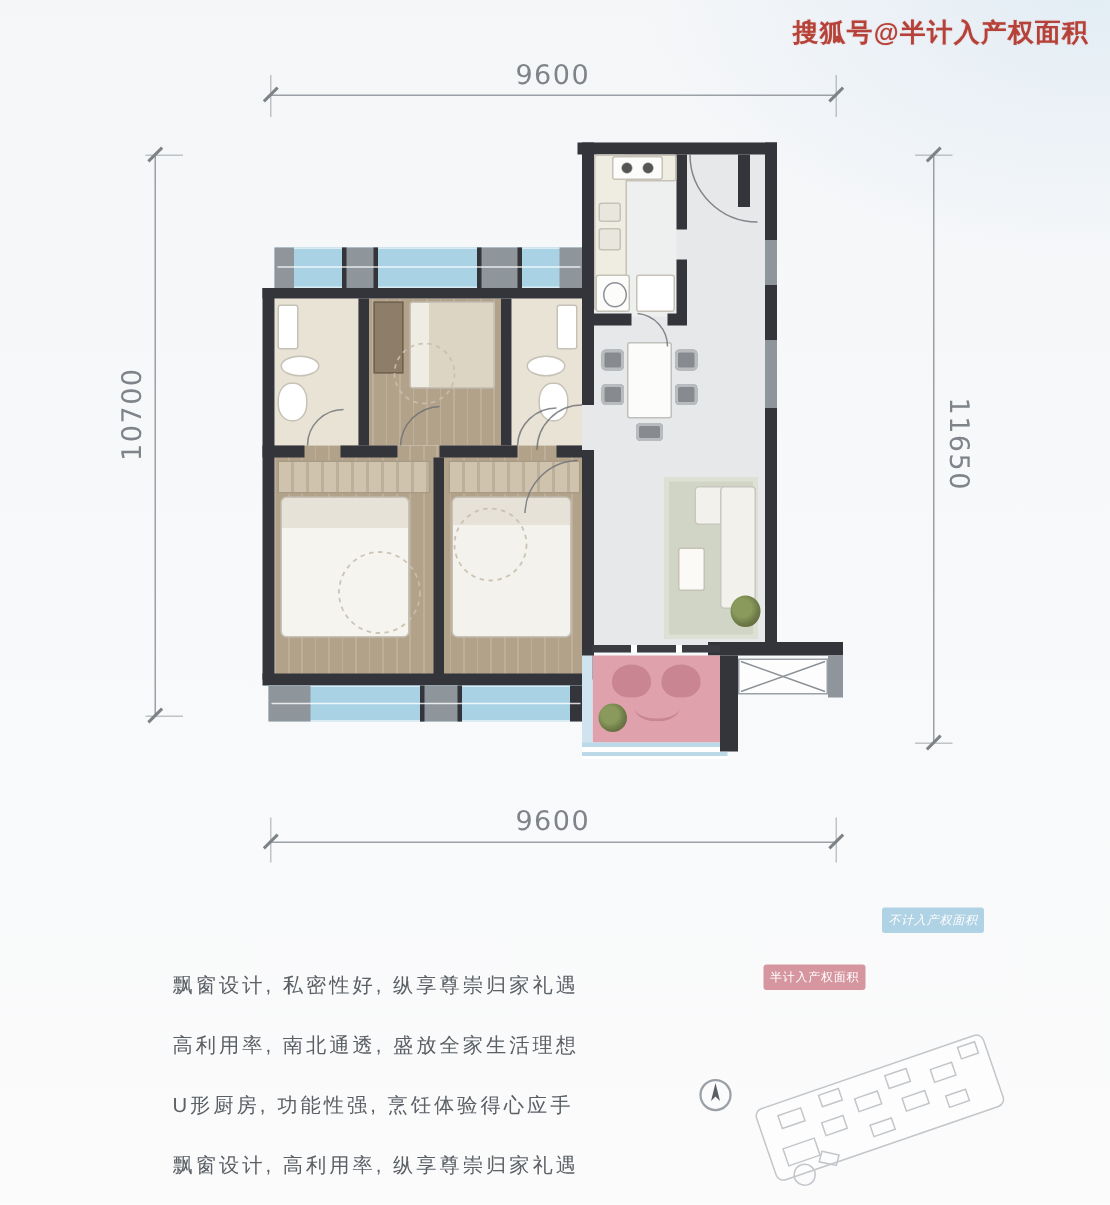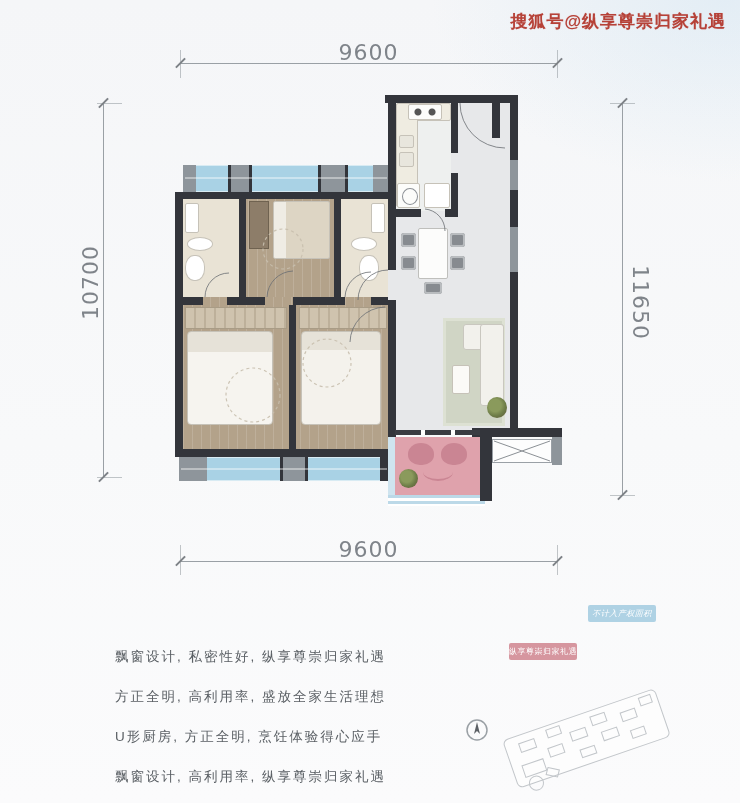--- a/index.html
+++ b/index.html
@@ -15,21 +15,21 @@
   .watermark{
     position:absolute;top:10px;right:14px;
     font-size:17px;font-weight:bold;letter-spacing:1px;
     color:var(--wm,#b23328);opacity:.92;
     text-shadow:0 0 1px rgba(178,51,40,.35);
   }
   
   .dimline{position:absolute;background:var(--dim,#9aa0a5);}
   .dimtick{position:absolute;width:13px;height:2px;background:#7d8287;transform:rotate(-45deg);}
   .dimlabel{
-    position:absolute;color:#7f848a;font-size:22px;letter-spacing:1px;
+    position:absolute;color:#7f848a;font-size:18px;letter-spacing:1px;
     font-family:"DejaVu Sans",sans-serif;
   }
   .dimlabel.h{text-align:center;}
   .dimlabel.v{writing-mode:vertical-rl;}
   .dimlabel.v.flip{transform:rotate(180deg);}
   
   .wall{position:absolute;background:var(--wall,#33353b);}
   .col{position:absolute;background:var(--col,#8e959b);}
   .bay{position:absolute;background:var(--bay,#a9d2e5);
        box-shadow:inset 0 0 0 1px rgba(255,255,255,.55);}
@@ -55,21 +55,21 @@
   }
   
   .desc{
     position:absolute;left:115px;color:#5b6065;font-size:13.5px;
     letter-spacing:2px;white-space:nowrap;
   }
 </style>
 </head>
 <body>
 
-<div class="watermark">搜狐号@纵享尊崇归家礼遇</div>
+<div class="watermark">搜狐号@半计入产权面积</div>
 
 <div>
   <div class="dimlabel h abs" style="left:180px;top:40px;width:377px;">9600</div>
   <div class="dimline" style="left:180px;top:63px;width:377px;height:1px;"></div>
   <div class="dimline" style="left:180px;top:50px;width:1px;height:28px;opacity:.6;"></div>
   <div class="dimline" style="left:557px;top:50px;width:1px;height:28px;opacity:.6;"></div>
   <div class="dimtick" style="left:174px;top:62px;"></div>
   <div class="dimtick" style="left:551px;top:62px;"></div>
 </div>
 
@@ -225,26 +225,26 @@
       <line x1="6" y1="374" x2="212" y2="374"></line>
     </g>
     <g stroke="#c8bfae" stroke-width="1.2" fill="none" stroke-dasharray="3,3" opacity=".9">
       <circle cx="78" cy="300" r="27"></circle>
       <circle cx="152" cy="268" r="24"></circle>
       <circle cx="108" cy="154" r="20"></circle>
     </g>
   </svg>
 </div>
 
-<div class="chip" style="left:509px;top:643px;width:68px;background:var(--legend1,#d48e98);">纵享尊崇归家礼遇</div>
+<div class="chip" style="left:509px;top:643px;width:68px;background:var(--legend1,#d48e98);">半计入产权面积</div>
 <div class="chip" style="left:588px;top:605px;width:68px;background:var(--legend2,#a9cfe3);font-style:italic;">不计入产权面积</div>
 
 <div class="desc" style="top:648px;">飘窗设计, 私密性好, 纵享尊崇归家礼遇</div>
-<div class="desc" style="top:688px;">方正全明, 高利用率, 盛放全家生活理想</div>
-<div class="desc" style="top:728px;">U形厨房, 方正全明, 烹饪体验得心应手</div>
+<div class="desc" style="top:688px;">高利用率, 南北通透, 盛放全家生活理想</div>
+<div class="desc" style="top:728px;">U形厨房, 功能性强, 烹饪体验得心应手</div>
 <div class="desc" style="top:768px;">飘窗设计, 高利用率, 纵享尊崇归家礼遇</div>
 
 <svg class="abs" style="left:455px;top:670px;" width="230" height="125" viewBox="0 0 230 125">
 
   <g stroke="#9aa0a5" fill="none">
     <circle cx="22" cy="60" r="10" stroke-width="1.5"></circle>
     <path d="M22,52 L25,64 L22,61 L19,64 Z" fill="#5c6065" stroke="none"></path>
   </g>
 
   <g transform="rotate(-19 130 70)" stroke="#c2c6ca" fill="none" stroke-width="1">

